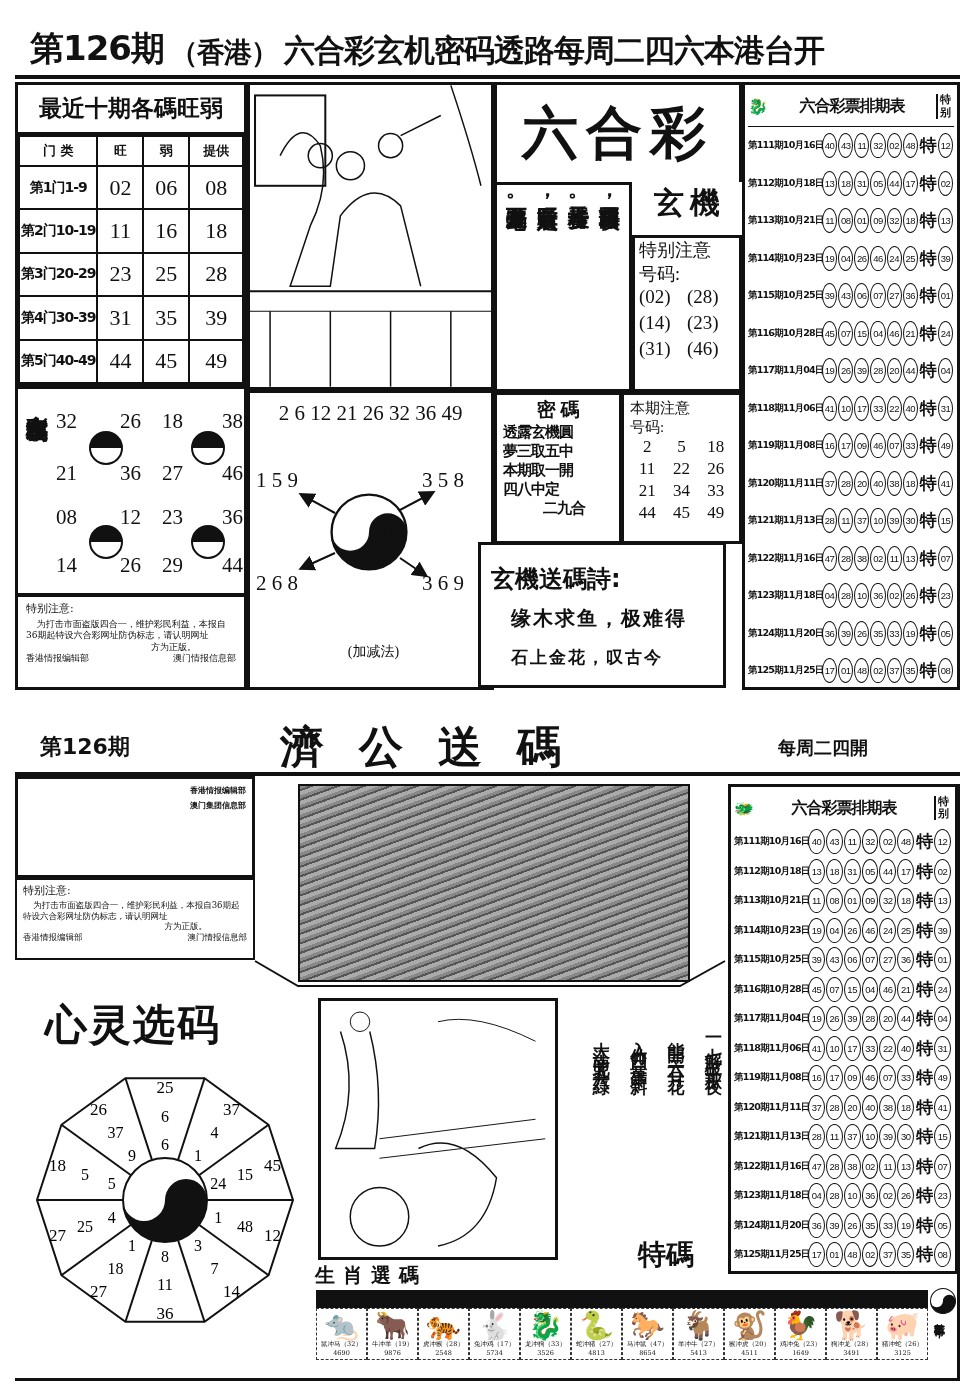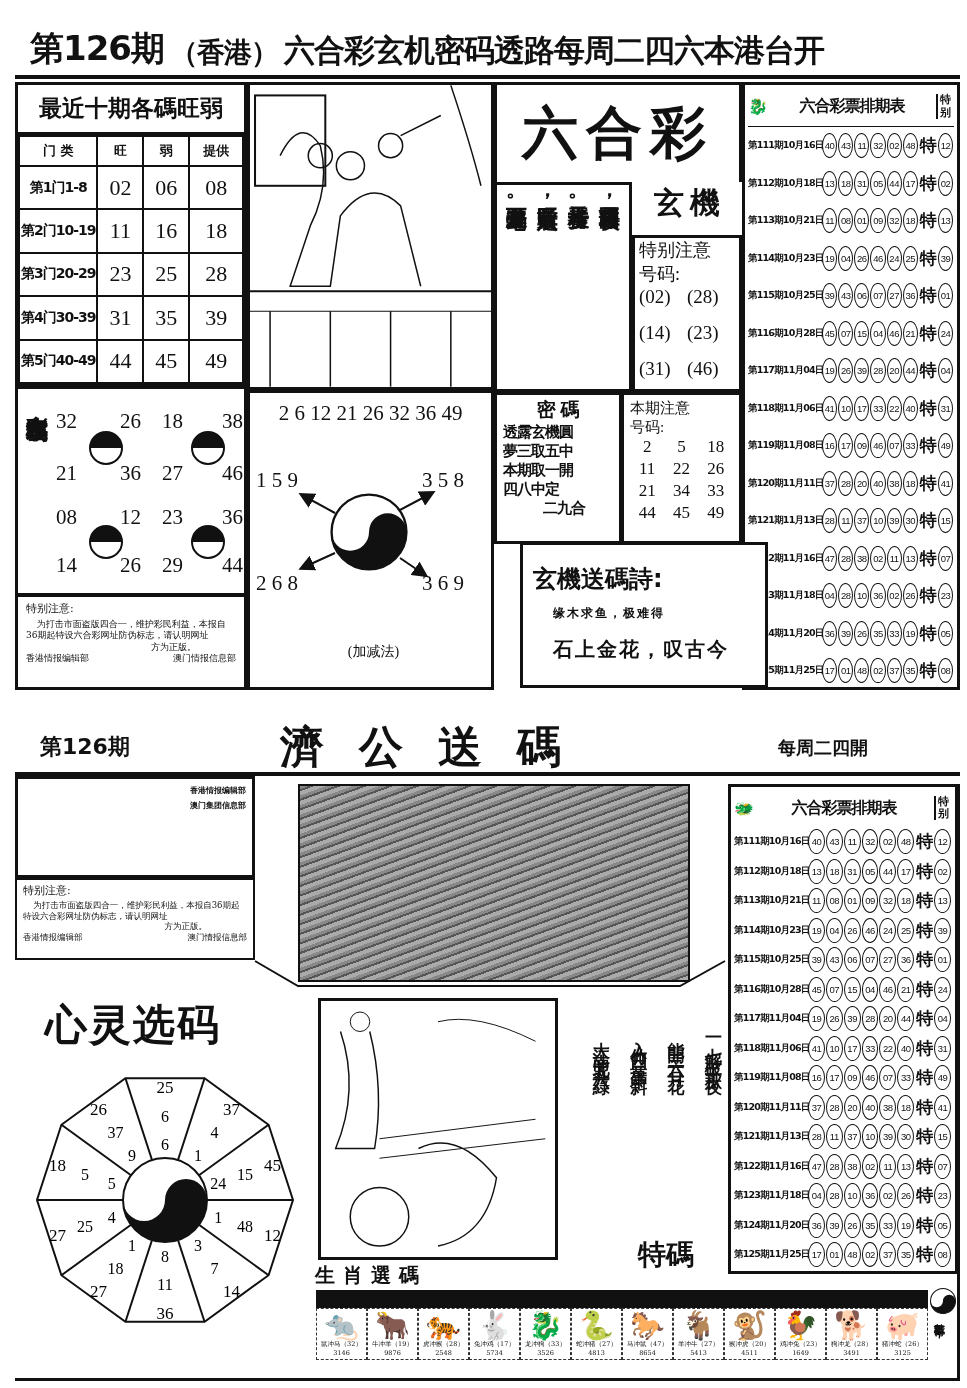--- a/index.html
+++ b/index.html
@@ -43,21 +43,21 @@
   <div class="sans bold" style="height:50px;border-bottom:3px solid #111;font-size:23px;display:flex;align-items:center;justify-content:center">最近十期各碼旺弱</div>
   <table class="tbl" style="height:249px">
     <tbody>
         <tr>
       <th style="width:35%">门 类</th>
       <th>旺</th>
       <th>弱</th>
       <th>提供</th>
     </tr>
     <tr>
-          <td class="lab">第1门1-8</td>
+          <td class="lab">第1门1-9</td>
           <td>02</td>
           <td>06</td>
           <td>08</td>
         </tr>
     <tr>
           <td class="lab">第2门10-19</td>
           <td>11</td>
           <td>16</td>
           <td>18</td>
         </tr>
@@ -110,21 +110,21 @@
 <div class="box" style="left:494px;top:182px;width:138px;height:210px;border-top:3px solid #111;display:flex;flex-direction:row-reverse;justify-content:space-around;padding:6px 4px">
   <div class="vcol serif" style="font-size:21px">夜静瑶台月正圆，</div>
   <div class="vcol serif" style="font-size:21px">平步青云折桂枝。</div>
   <div class="vcol serif" style="font-size:21px">三衰六旺皆前定，</div>
   <div class="vcol serif" style="font-size:21px">万道毫光帝业基。</div>
 </div>
 
 <div class="box" style="left:632px;top:235px;width:110px;height:157px;padding:0 4px">
   <div class="serif" style="font-size:18px;white-space:nowrap">特别注意</div>
   <div class="serif" style="font-size:18px">号码:</div>
-  <div style="display:grid;grid-template-columns:1fr 1fr;row-gap:14px;font-size:19px" class="serif">
+  <div style="display:grid;grid-template-columns:1fr 1fr;row-gap:4px;font-size:19px" class="serif">
     <span>(02)</span>
     <span>(28)</span>
     <span>(14)</span>
     <span>(23)</span>
     <span>(31)</span>
     <span>(46)</span>
   </div>
 </div>
 
 <div class="box sched" style="left:742px;top:82px;width:218px;height:608px;padding:2px 3px">
@@ -389,24 +389,24 @@
     <span>26</span>
     <span>21</span>
     <span>34</span>
     <span>33</span>
     <span>44</span>
     <span>45</span>
     <span>49</span>
   </div>
 </div>
 
-<div class="box" style="left:520px;top:542px;width:248px;height:146px;padding:18px 10px">
+<div class="box" style="left:478px;top:542px;width:248px;height:146px;padding:18px 10px">
   <div class="sans bold" style="font-size:24px">玄機送碼詩:</div>
-  <div class="sans bold" style="font-size:12px;margin:10px 0 0 20px;letter-spacing:2px">缘木求鱼，极难得</div>
-  <div class="sans bold" style="font-size:20px;margin:14px 0 8px 20px;letter-spacing:2px">石上金花，叹古今</div>
+  <div class="sans bold" style="font-size:20px;margin:10px 0 0 20px;letter-spacing:2px">缘木求鱼，极难得</div>
+  <div class="sans bold" style="font-size:17px;margin:14px 0 8px 20px;letter-spacing:2px">石上金花，叹古今</div>
 </div>
 
 <div class="abs" style="left:30px;top:718px;width:930px;height:50px">
   <span class="abs sans bold" style="left:10px;top:14px;font-size:22px">第126期</span>
   <span class="abs serif bold" style="left:250px;top:0;font-size:44px;letter-spacing:12px">濟 公 送 碼</span>
   <span class="abs sans bold" style="left:748px;top:18px;font-size:18px">每周二四開</span>
 </div>
 <div class="rule" style="left:15px;top:772px;width:945px"></div>
 
 <div class="box" style="left:15px;top:776px;width:240px;height:102px;padding:4px 6px">
@@ -676,21 +676,21 @@
 </div>
 <div class="abs sans bold" style="left:638px;top:1236px;font-size:28px">特碼</div>
 
 <div class="abs sans bold" style="left:315px;top:1262px;font-size:20px;letter-spacing:8px">生肖選碼</div>
 <div class="abs" style="left:316px;top:1290px;width:612px;height:18px;background:#111"></div>
 <div class="abs" id="zodiac-strip" style="left:316px;top:1308px;width:612px;height:52px;display:flex">
     <div style="flex: 1 1 0%;">
       <div class="zodiac">
     <span class="zimg">🐀</span>
     <span>鼠冲马（32）</span>
-    <span>3146</span>
+    <span>4690</span>
       </div>
     </div>
     <div style="flex: 1 1 0%;">
       <div class="zodiac">
     <span class="zimg">🐂</span>
     <span>牛冲羊（19）</span>
     <span>9876</span>
       </div>
     </div>
     <div style="flex: 1 1 0%;">

